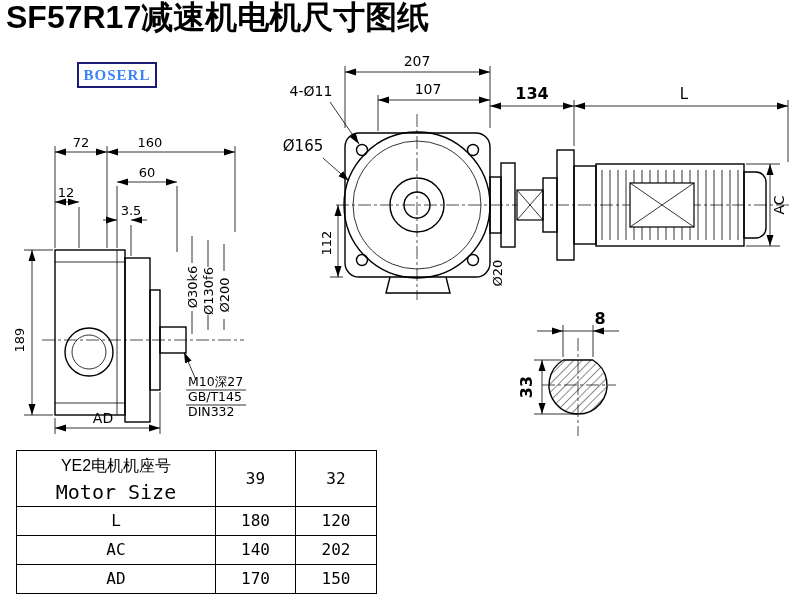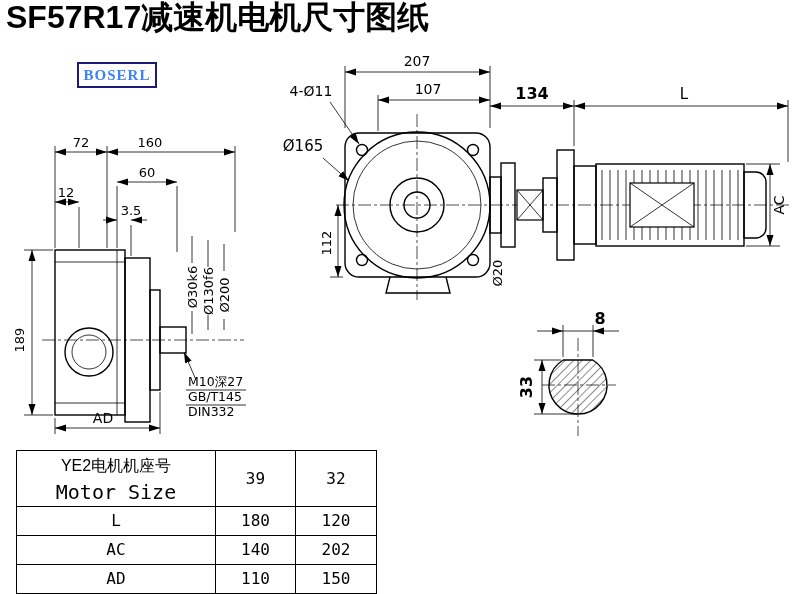--- a/index.html
+++ b/index.html
@@ -217,17 +217,17 @@
       <td class="num">180</td>
       <td class="num">120</td>
     </tr>
     <tr style="height:29px;">
       <td class="num">AC</td>
       <td class="num">140</td>
       <td class="num">202</td>
     </tr>
     <tr style="height:29px;">
       <td class="num">AD</td>
-      <td class="num">110</td>
+      <td class="num">170</td>
       <td class="num">150</td>
     </tr>
   </tbody>
 </table>
 
 </body></html>

